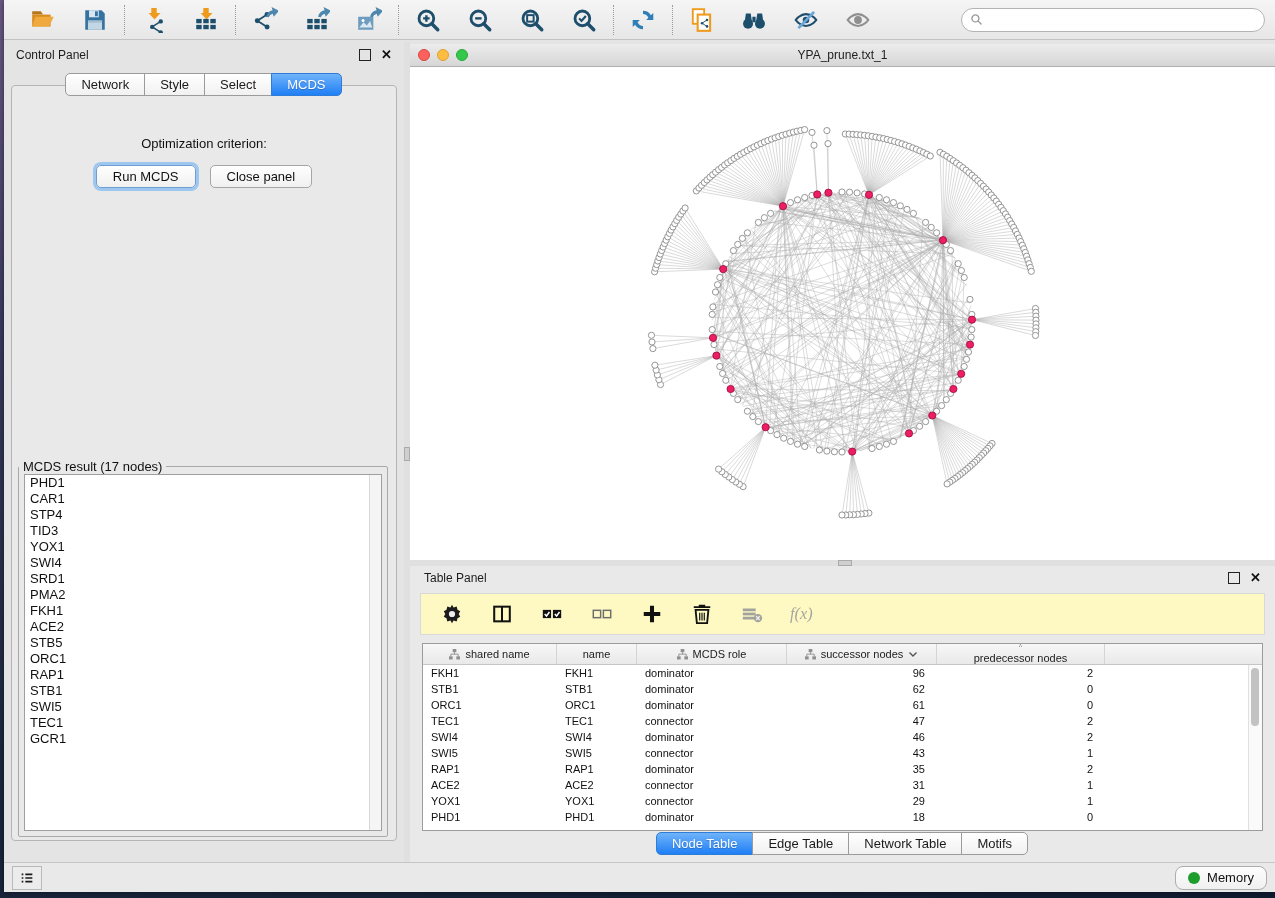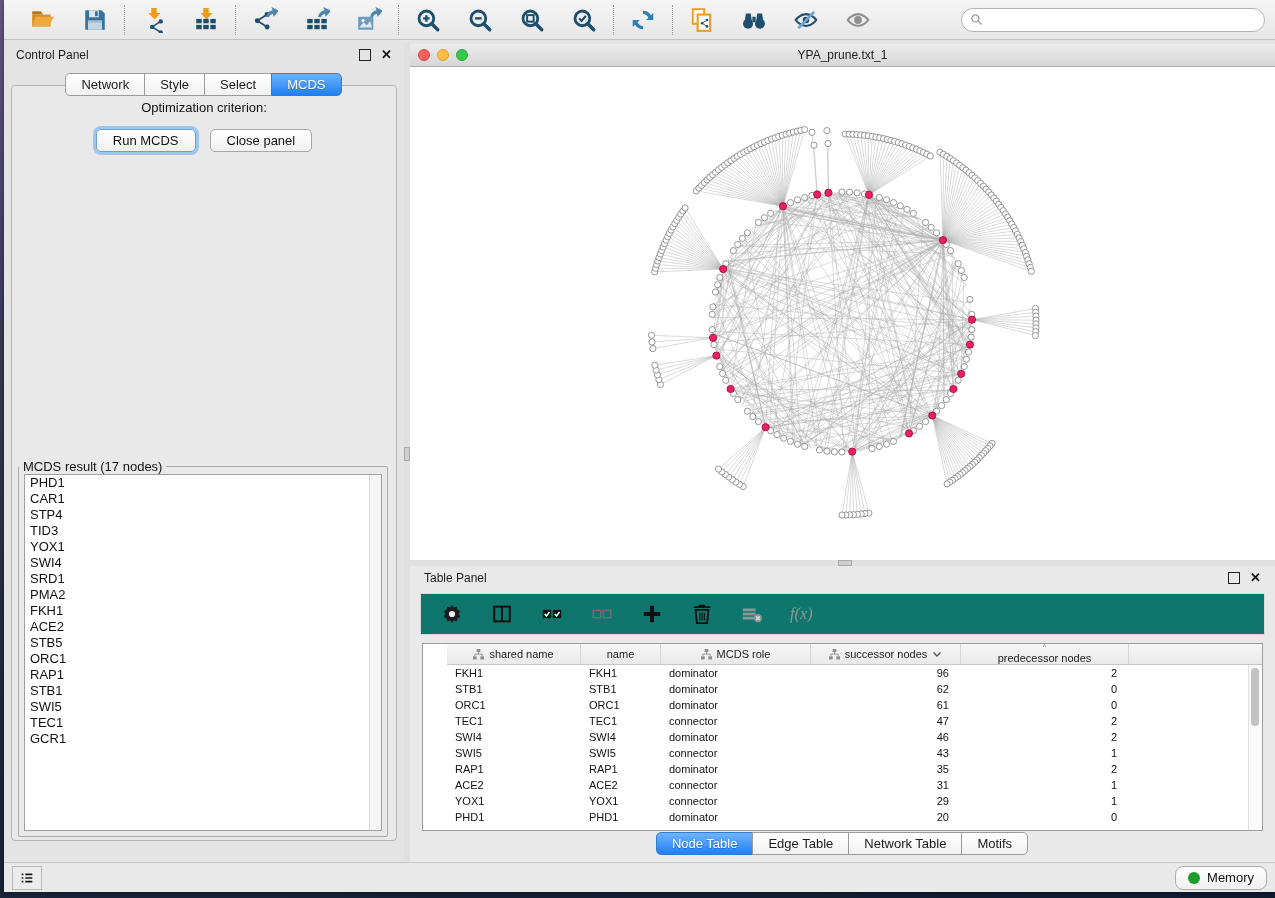--- a/index.html
+++ b/index.html
@@ -27,21 +27,21 @@
   .control-panel{position:absolute;left:0;top:42px;width:400px;bottom:30px;background:#e4e4e4;}
   .cp-header{height:26px;display:flex;align-items:center;padding:0 12px;}
   .seg-row{position:absolute;left:0;right:0;display:flex;justify-content:center;z-index:2;}
   .cp-tabs{top:31px;}
   .seg-btn{border:1px solid #9b9b9b;background:linear-gradient(#ffffff,#f1f1f1);padding:3px 15px;font-size:13px;color:#1a1a1a;
     margin-left:-1px;cursor:pointer;font-family:"Liberation Sans",sans-serif;}
   .seg-btn:first-child{border-radius:5px 0 0 5px;}
   .seg-btn:last-child{border-radius:0 5px 5px 0;}
   .seg-btn.active{background:linear-gradient(#6fb3fa,#1f7ff5);color:#fff;border-color:#2e7cd6;text-shadow:0 1px 1px rgba(0,0,60,.25);}
   .cp-body{position:absolute;left:7px;right:7px;top:43px;bottom:21px;background:#e9e9e9;border:1px solid #b5b5b5;border-radius:4px;}
-  .opt-label{text-align:center;font-size:13px;color:#111;margin-top:14px;}
+  .opt-label{text-align:center;font-size:13px;color:#111;margin-top:50px;}
   .opt-select{margin:11px auto 0;width:312px;height:22px;border:1px solid #ababab;border-radius:5px;background:#fff;
     display:flex;align-items:center;box-sizing:border-box;cursor:pointer;}
   .opt-select .val{flex:1;font-size:13px;padding:0 10px;white-space:nowrap;}
   .opt-select .stepper{width:20px;height:20px;border-radius:4px;margin-right:1px;background:linear-gradient(#6fb3fa,#1f7ff5);
     display:flex;flex-direction:column;align-items:center;justify-content:center;color:#fff;font-size:7px;line-height:6px;}
   .btn-row{display:flex;justify-content:center;gap:14px;margin-top:14px;}
   .mac-btn{border:1px solid #a6a6a6;border-radius:5px;background:linear-gradient(#ffffff,#f0f0f0);padding:3px 16px;
     font-size:13px;color:#111;cursor:pointer;font-family:"Liberation Sans",sans-serif;}
   .mac-btn.focus{box-shadow:0 0 0 3px #9ec7ef;border-color:#6f9fd0;}
   .result-box{position:absolute;left:6px;right:8px;top:380px;bottom:3px;border:1px solid #a9a9a9;border-radius:2px;}
@@ -58,24 +58,24 @@
   .net-title{position:absolute;left:0;right:0;text-align:center;font-size:12px;color:#222;}
   .net-canvas{width:869px;height:493px;background:#fff;display:block;}
   
   .vdivider{position:absolute;left:400px;top:42px;width:6px;bottom:30px;background:#e0e0e0;}
   .vdivider .grip{position:absolute;top:405px;left:0;width:6px;height:14px;background:#cfcfcf;border:1px solid #aaa;box-sizing:border-box;}
   .hdivider{position:absolute;left:406px;right:0;top:560px;height:6px;background:#e0e0e0;}
   .hdivider .grip{position:absolute;left:428px;top:0;width:14px;height:6px;background:#cfcfcf;border:1px solid #aaa;box-sizing:border-box;}
   
   .table-panel{position:absolute;left:406px;top:566px;right:0;bottom:30px;background:#e9e9e9;}
   .tp-header{height:24px;display:flex;align-items:center;padding:0 14px;}
-  .tp-toolbar{position:absolute;left:10px;right:10px;top:27px;height:42px;background:#0f766e;border:1px solid #d9d9d9;
+  .tp-toolbar{position:absolute;left:10px;right:10px;top:27px;height:42px;background:#fef9c3;border:1px solid #d9d9d9;
     display:flex;align-items:center;gap:24px;padding:0 18px;box-sizing:border-box;}
   .tp-btn{background:none;border:none;padding:0;width:26px;height:26px;display:flex;align-items:center;justify-content:center;cursor:pointer;}
-  .tbl-wrap{position:absolute;left:12px;right:12px;top:77px;height:186px;background:#fff;border:1px solid #9c9c9c;overflow:hidden;padding-left:24px;}
+  .tbl-wrap{position:absolute;left:12px;right:12px;top:77px;height:186px;background:#fff;border:1px solid #9c9c9c;overflow:hidden;}
   .tbl-head{display:flex;height:20px;background:linear-gradient(#f7f7f7,#e9e9e9);border-bottom:1px solid #c6c6c6;}
   .th{display:flex;align-items:center;justify-content:center;gap:5px;font-size:11px;color:#222;border-right:1px solid #d4d4d4;box-sizing:border-box;}
   .tbl-row{display:flex;height:16px;align-items:center;}
   .td{font-size:11px;color:#111;box-sizing:border-box;white-space:nowrap;overflow:hidden;}
   .td.left{padding-left:8px;text-align:left;}
   .td.right{padding-right:12px;text-align:right;}
   .tbl-scroll{position:absolute;right:0;top:21px;bottom:0;width:13px;background:#fafafa;border-left:1px solid #e0e0e0;}
   .tbl-thumb{position:absolute;left:2px;top:3px;width:8px;height:58px;background:#c2c2c2;border-radius:4px;}
   .tp-tabs{bottom:7px;}
   
@@ -782,21 +782,21 @@
             <div class="td left" style="width: 134px;">YOX1</div>
             <div class="td left" style="width: 80px;">YOX1</div>
             <div class="td left" style="width: 150px;">connector</div>
             <div class="td right" style="width: 150px;">29</div>
             <div class="td right" style="width: 168px;">1</div>
           </div>
           <div class="tbl-row">
             <div class="td left" style="width: 134px;">PHD1</div>
             <div class="td left" style="width: 80px;">PHD1</div>
             <div class="td left" style="width: 150px;">dominator</div>
-            <div class="td right" style="width: 150px;">20</div>
+            <div class="td right" style="width: 150px;">18</div>
             <div class="td right" style="width: 168px;">0</div>
           </div>
         </div>
       <div class="tbl-scroll">
           <span class="tbl-thumb"></span>
         </div>
     </div>
     <div class="seg-row tp-tabs" id="tp-tabs" style="position:absolute;">
         <button class="seg-btn active">Node Table</button>
         <button class="seg-btn">Edge Table</button>

